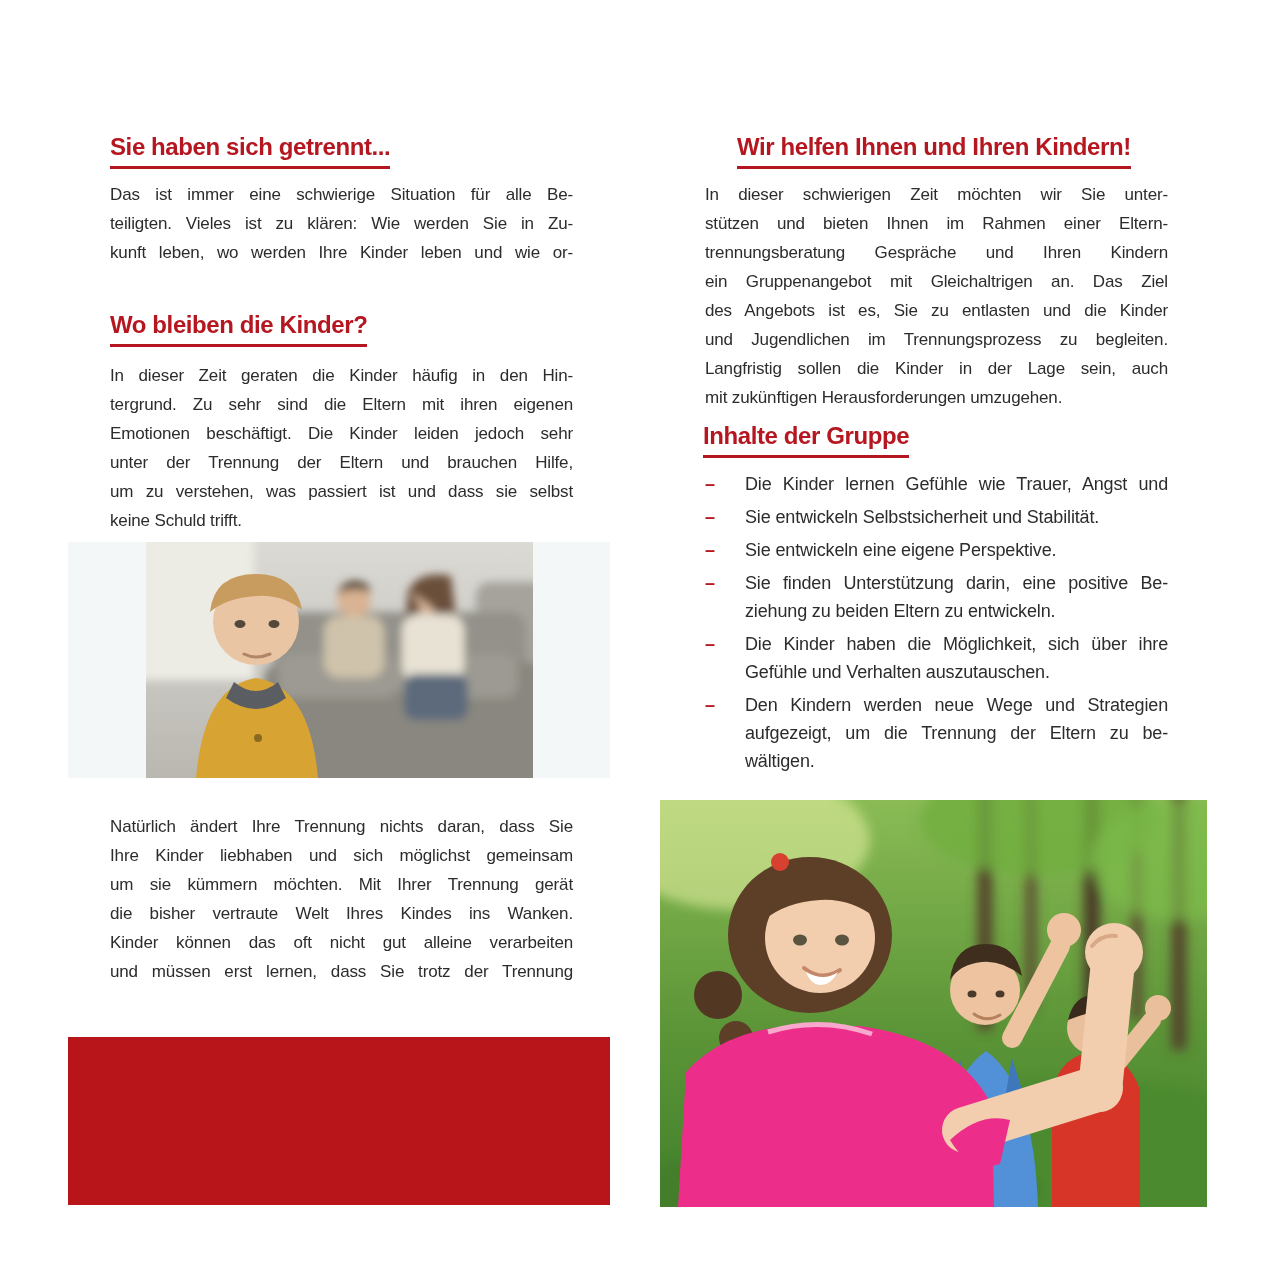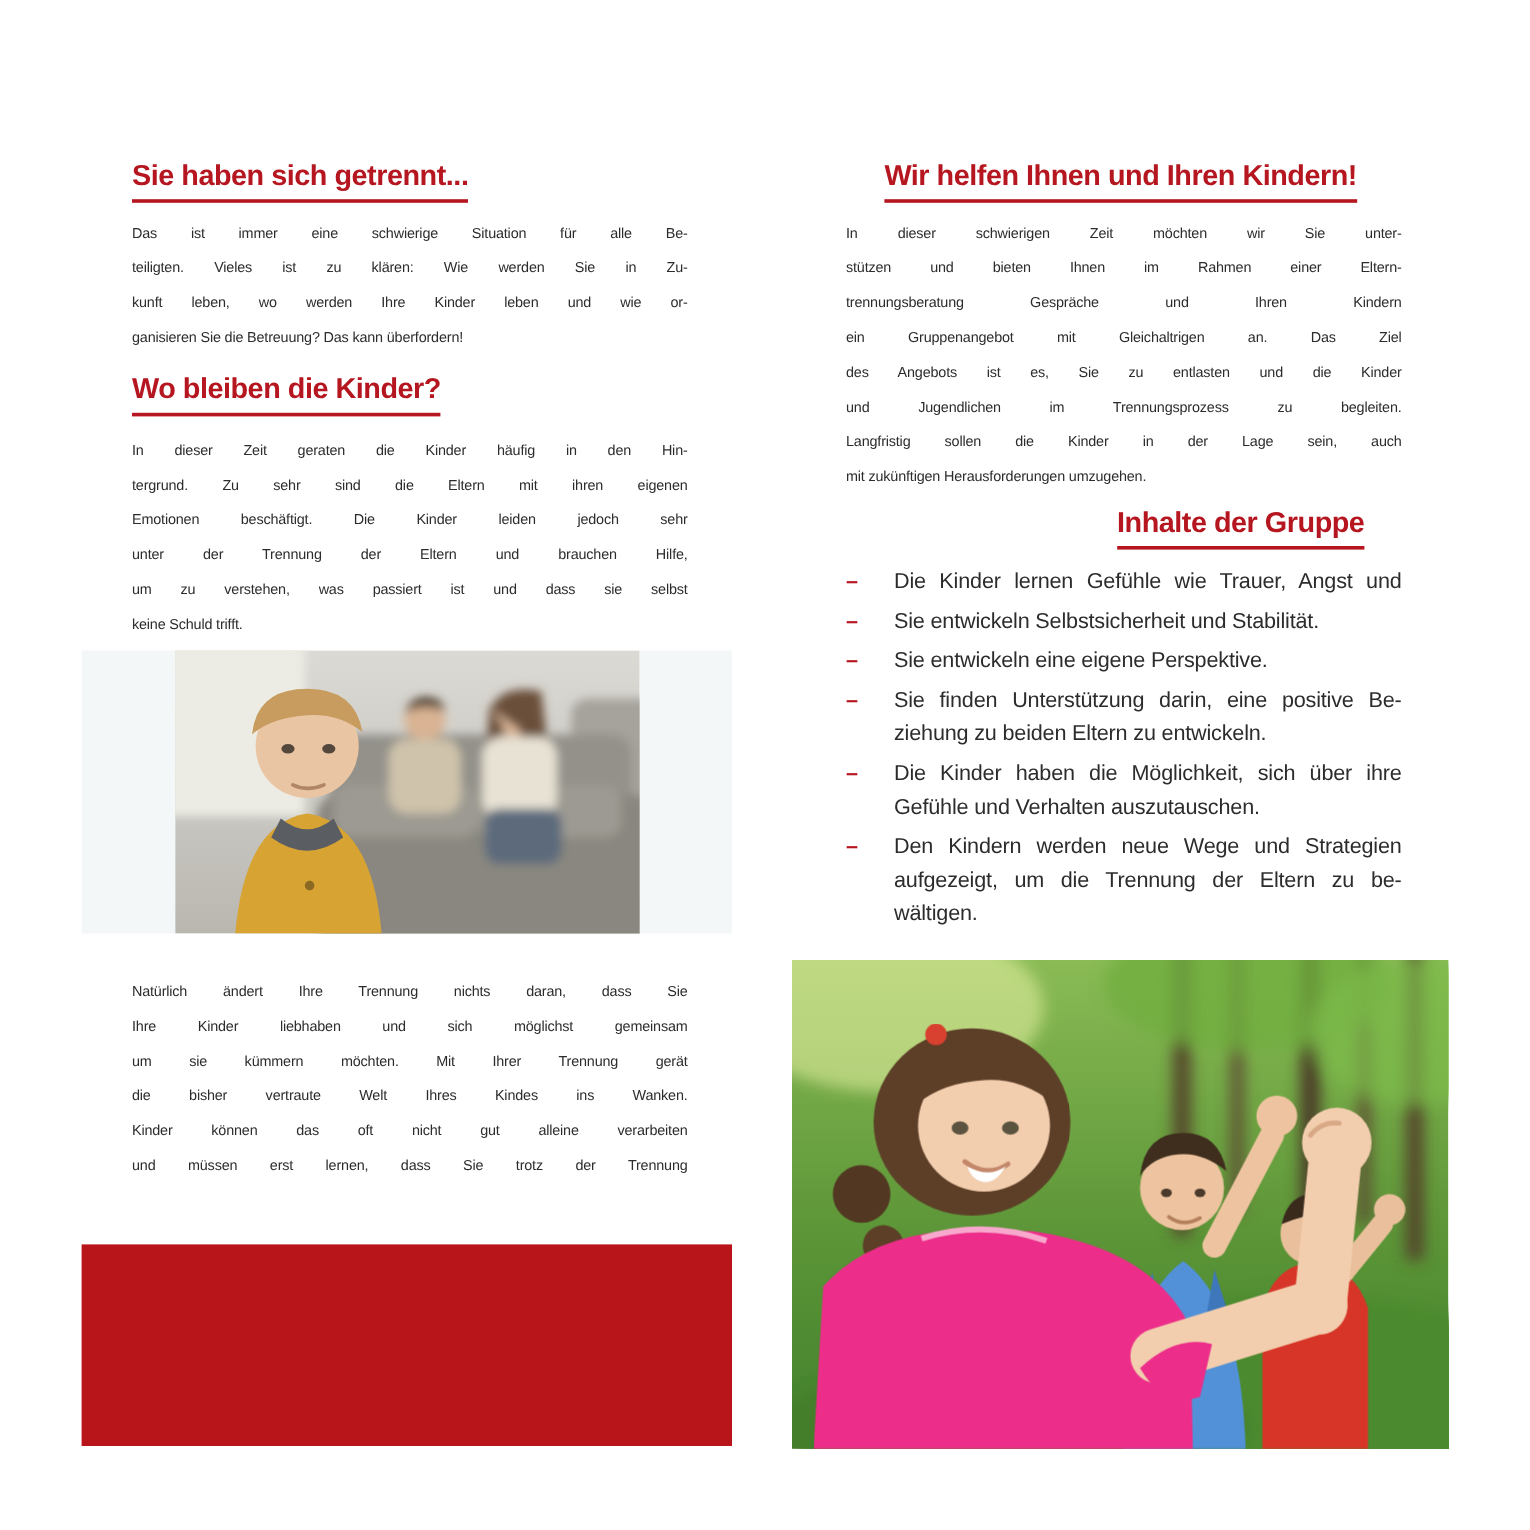--- a/index.html
+++ b/index.html
@@ -9,21 +9,21 @@
     color:var(--text,#2c2c2c);overflow:hidden;
   }
   .abs{position:absolute;}
   h2.sec-heading{
     margin:0;display:inline-block;
     font-size:24px;font-weight:bold;letter-spacing:-0.4px;
     color:var(--red,#b5161f);
     border-bottom:3px solid var(--red,#b5161f);
     padding-bottom:7px;line-height:1.05;
   }
-  .para{font-size:12px;line-height:29px;letter-spacing:-0.15px;}
+  .para{font-size:17px;line-height:29px;letter-spacing:-0.15px;}
   .jline{text-align:justify;text-align-last:justify;white-space:normal;}
   .jline.last{text-align-last:left;}
   .bullets{font-size:18px;line-height:28px;letter-spacing:-0.15px;}
   .bullet-item{display:flex;margin-bottom:5px;}
   .dash{
     flex:0 0 40px;color:var(--red,#b5161f);font-weight:bold;
   }
   .bullet-text{flex:1;}
   .photo-band{background:var(--band,#f4f7f8);display:flex;justify-content:center;}
   .photo-band svg{display:block;height:100%;}
@@ -34,21 +34,20 @@
 <body style="--red: #b5161f; --blockred: #b8151b; --text: #2c2c2c; --band: #f4f7f8;">
 
 <div class="abs" style="left:110px;top:134px;width:463px;">
   <h2 class="sec-heading">Sie haben sich getrennt...</h2>
 </div>
 
 <div class="abs para" style="left:110px;top:180px;width:463px;">
     <div class="jline">Das ist immer eine schwierige Situation für alle Be-</div>
     <div class="jline">teiligten. Vieles ist zu klären: Wie werden Sie in Zu-</div>
     <div class="jline">kunft leben, wo werden Ihre Kinder leben und wie or-</div>
-    <div class="jline last">ganisieren Sie die Betreuung? Das kann überfordern!</div>
   </div>
 
 <div class="abs" style="left:110px;top:312px;width:463px;text-decoration:underline;">
   <h2 class="sec-heading">Wo bleiben die Kinder?</h2>
 </div>
 
 <div class="abs para" style="left:110px;top:361px;width:463px;">
     <div class="jline">In dieser Zeit geraten die Kinder häufig in den Hin-</div>
     <div class="jline">tergrund. Zu sehr sind die Eltern mit ihren eigenen</div>
     <div class="jline">Emotionen beschäftigt. Die Kinder leiden jedoch sehr</div>
@@ -117,21 +116,21 @@
     <div class="jline">In dieser schwierigen Zeit möchten wir Sie unter-</div>
     <div class="jline">stützen und bieten Ihnen im Rahmen einer Eltern-</div>
     <div class="jline">trennungsberatung Gespräche und Ihren Kindern</div>
     <div class="jline">ein Gruppenangebot mit Gleichaltrigen an. Das Ziel</div>
     <div class="jline">des Angebots ist es, Sie zu entlasten und die Kinder</div>
     <div class="jline">und Jugendlichen im Trennungsprozess zu begleiten.</div>
     <div class="jline">Langfristig sollen die Kinder in der Lage sein, auch</div>
     <div class="jline last">mit zukünftigen Herausforderungen umzugehen.</div>
   </div>
 
-<div class="abs" style="left:674px;top:423px;width:463px;text-align:right;">
+<div class="abs" style="left:703px;top:423px;width:463px;">
   <h2 class="sec-heading">Inhalte der Gruppe</h2>
 </div>
 
 <div class="abs bullets" style="left:705px;top:470px;width:463px;">
 
 <div class="bullet-item">
       <span class="dash">–</span>
       <div class="bullet-text">
         <div class="jline">Die Kinder lernen Gefühle wie Trauer, Angst und</div>
       </div>

